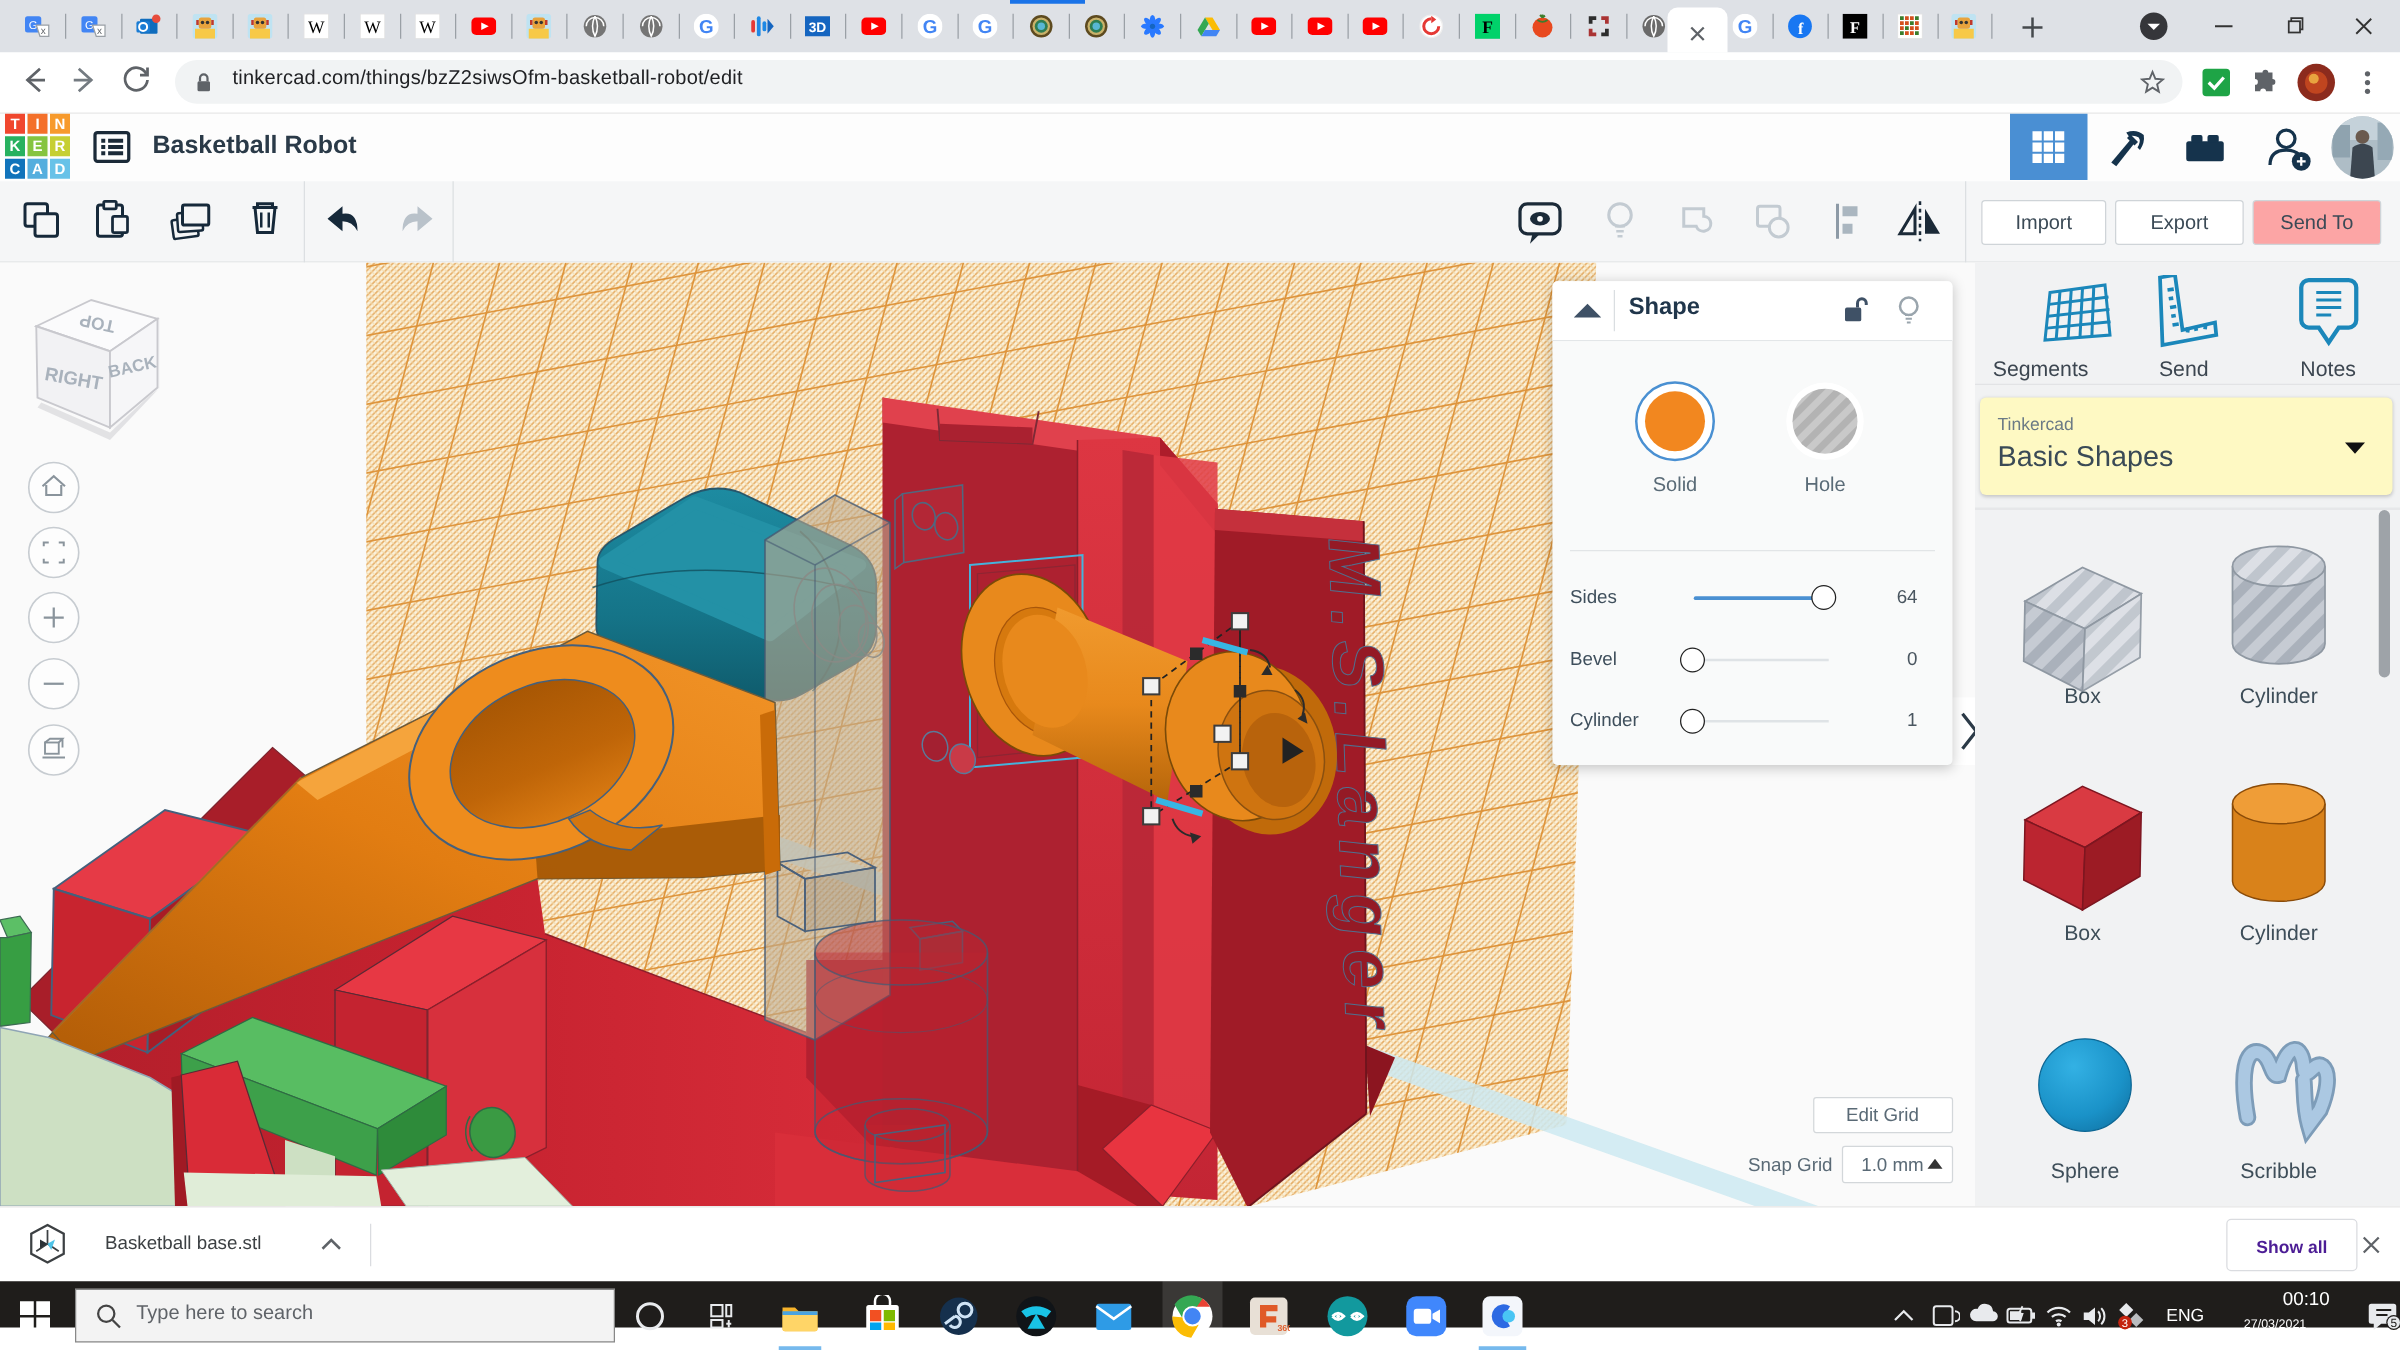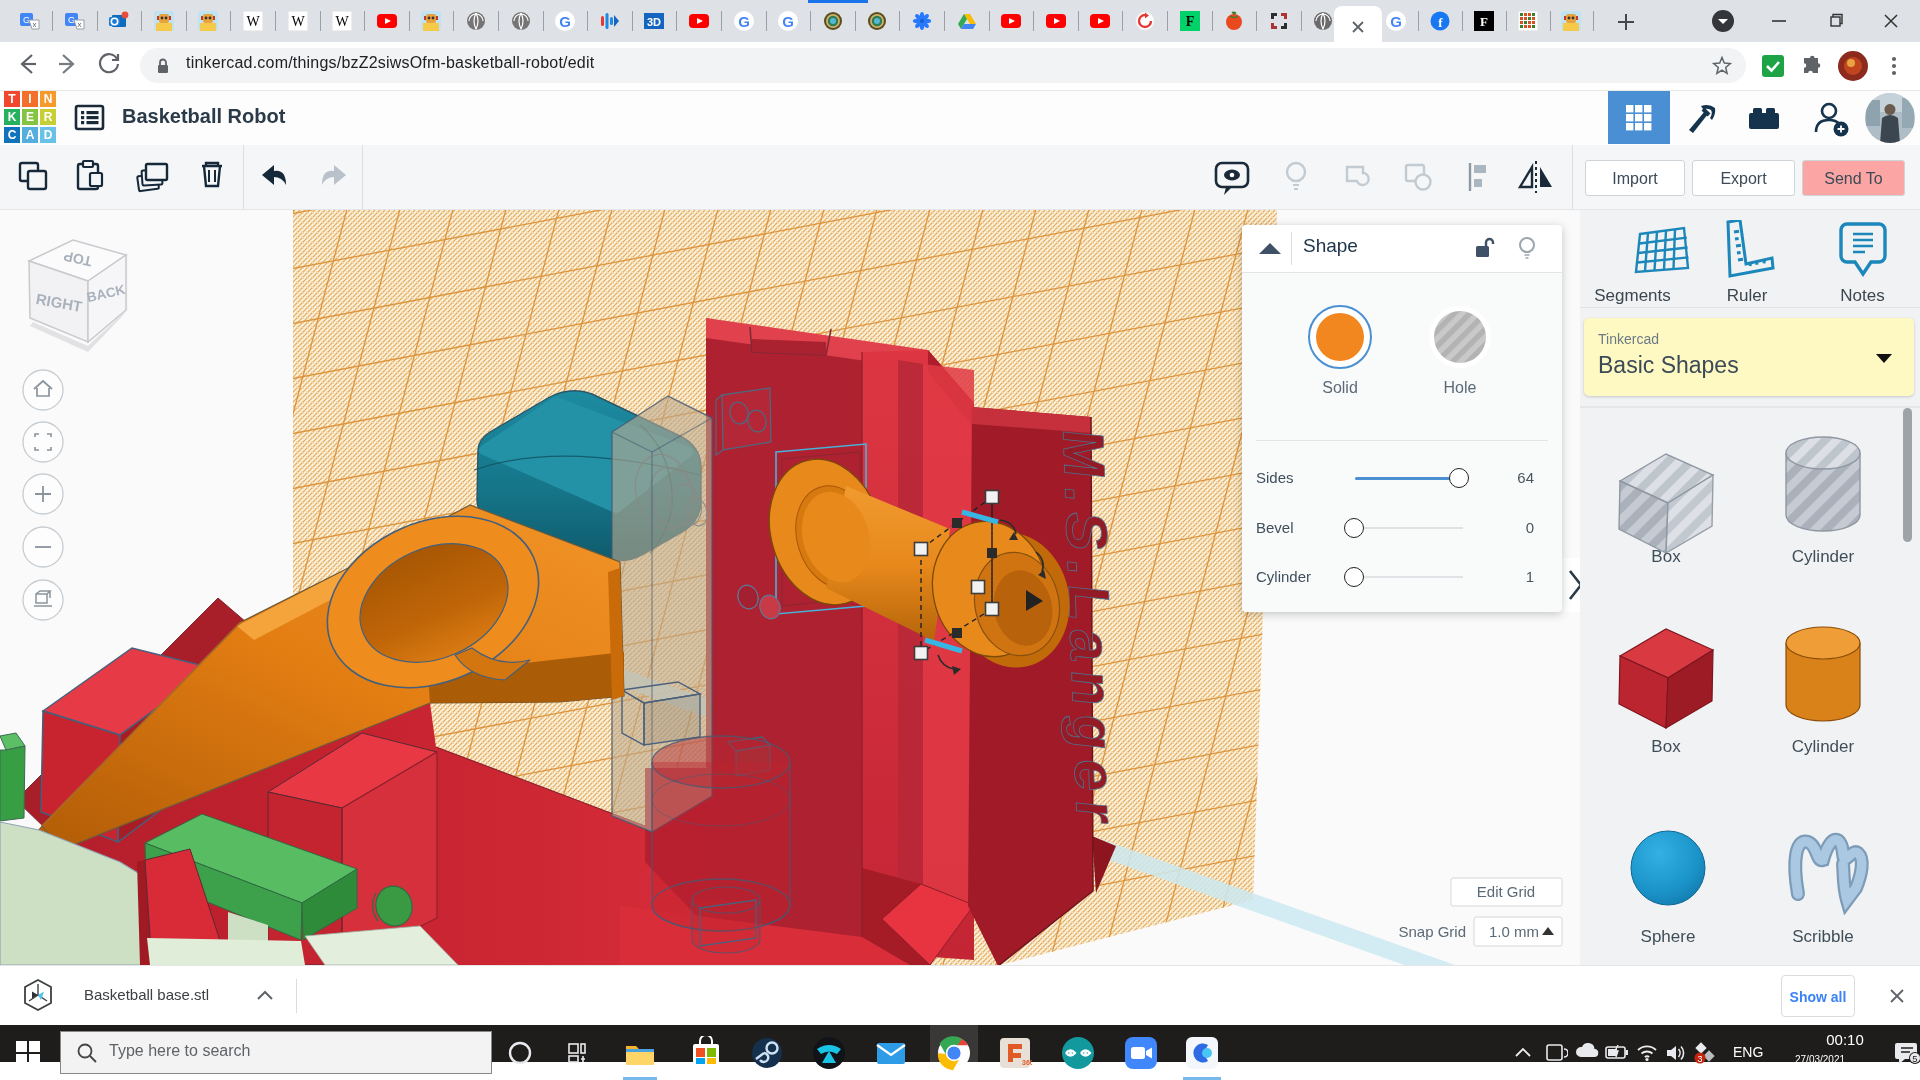--- a/index.html
+++ b/index.html
@@ -711,21 +711,21 @@
       <path d="M1542 935 l6 -8 6 8 Z" fill="#333"></path>
       <path d="M1562 558 h18 a8 8 0 0 1 8 8 v38 a8 8 0 0 1 -8 8 h-18 Z" fill="#fff"></path>
       <path d="M1570,571 L1581,585 L1570,599" fill="none" stroke="#2b3a47" stroke-width="2.6"></path>
     </svg>
     <div id="shapepanel">
       <div id="sphead">
         <svg width="30" height="24" style="position:absolute;left:13px;top:12px">
           <path d="M4 17 L15 6 L26 17 Z" fill="#3f5166"></path>
         </svg>
         <div style="position:absolute;left:49px;top:7px;width:1px;height:33px;background:#dadee1"></div>
-        <div style="position:absolute;left:61px;top:10px;font-size:19px;font-weight:normal;color:#20364b">Shape</div>
+        <div style="position:absolute;left:61px;top:10px;font-size:19px;font-weight:bold;color:#20364b">Shape</div>
         <svg width="26" height="26" style="position:absolute;left:229px;top:10px">
           <rect x="5" y="11" width="13" height="11" rx="1.5" fill="#3f5166"></rect>
           <path d="M15 11 V7.5 a3.5 3.5 0 0 1 7 0 V9" fill="none" stroke="#3f5166" stroke-width="2.4"></path>
         </svg>
         <svg width="26" height="26" style="position:absolute;left:272px;top:9px">
           <circle cx="13" cy="11" r="7" fill="none" stroke="#9aa5ad" stroke-width="2"></circle>
           <path d="M10 18 h6 M10.5 21 h5 M11.5 24 h3" stroke="#9aa5ad" stroke-width="1.6"></path>
         </svg>
       </div>
       <svg width="320" height="200" style="position:absolute;left:0;top:48px">
@@ -768,21 +768,21 @@
         </g>
       </svg>
       <div class="sblbl" style="left:0px;width:105px;top:76px">Segments</div>
       <svg width="56" height="60" style="position:absolute;left:140px;top:10px">
         <g fill="none" stroke="#1b87ba" stroke-width="3">
           <path d="M8 6 L20 4 L26 48 L52 42 L53 52 L10 60 Z" transform="translate(0,-4)"></path>
           <path d="M14 12 l5 -0.7 M15 19 l3.6 -0.5 M16 26 l5 -0.8 M17 33 l3.6 -0.6 M18 40 l5 -0.8"></path>
           <path d="M30 46 l0.5 -4 M37 44.7 l-0.5 -3.6 M44 43.4 l0.5 -3.6"></path>
         </g>
       </svg>
-      <div class="sblbl" style="left:132px;width:70px;top:76px">Ruler</div>
+      <div class="sblbl" style="left:132px;width:70px;top:76px">Send</div>
       <svg width="56" height="62" style="position:absolute;left:255px;top:8px">
         <path d="M12 6 h32 a6 6 0 0 1 6 6 v26 a6 6 0 0 1 -6 6 h-8 l-8 12 -8 -12 h-8 a6 6 0 0 1 -6 -6 V12 a6 6 0 0 1 6 -6 Z" fill="none" stroke="#1b87ba" stroke-width="3.4"></path>
         <path d="M18 16 h20 M18 22 h20 M18 28 h20 M18 34 h12" stroke="#1b87ba" stroke-width="2.4"></path>
       </svg>
       <div class="sblbl" style="left:240px;width:85px;top:76px">Notes</div>
       <div style="position:absolute;left:0;top:97px;width:340px;height:1px;background:#e2e3e5"></div>
       <div style="position:absolute;left:4px;top:108px;width:330px;height:78px;background:#fef9c3;border-radius:5px;box-shadow:0 1px 3px rgba(0,0,0,0.18)">
         <div style="position:absolute;left:14px;top:13px;font-size:14px;color:#6b7a85">Tinkercad</div>
         <div style="position:absolute;left:14px;top:34px;font-size:23px;color:#3a4a56">Basic Shapes</div>
         <svg width="24" height="24" style="position:absolute;right:18px;top:28px">
@@ -844,21 +844,21 @@
       <polygon points="18,2 31,9 31,25 18,32 5,25 5,9" fill="#fff" stroke="#3c4043" stroke-width="1.8"></polygon>
       <path d="M18 17 L18 6 M18 17 L9 23 M18 17 L27 23" stroke="#3c4043" stroke-width="1.4"></path>
       <path d="M18 17 L12 13.5 L12 20.5 Z" fill="#2b3136"></path>
       <path d="M18 17 L24 13.5 L21 22 Z" fill="#4fc3e8"></path>
     </svg>
     <div style="position:absolute;left:84px;top:20px;font-size:15px;color:#3c4043">Basketball base.stl</div>
     <svg width="26" height="26" style="position:absolute;left:252px;top:17px">
       <path d="M6 16 L13 9 L20 16" fill="none" stroke="#5f6368" stroke-width="2"></path>
     </svg>
     <div style="position:absolute;left:296px;top:13px;width:1px;height:34px;background:#dadce0"></div>
-    <div style="position:absolute;left:1781px;top:9px;width:74px;height:42px;border:1px solid #dadce0;border-radius:4px;text-align:center;line-height:42px;font-size:14px;font-weight:bold;color:#3b82f6">Show all</div>
+    <div style="position:absolute;left:1781px;top:9px;width:105px;height:42px;border:1px solid #dadce0;border-radius:4px;text-align:center;line-height:42px;font-size:14px;font-weight:bold;color:#4c1d95">Show all</div>
     <svg width="26" height="26" style="position:absolute;left:1884px;top:17px">
       <path d="M7 7 L19 19 M19 7 L7 19" stroke="#5f6368" stroke-width="1.8"></path>
     </svg>
   </div>
 <div id="taskbar">
     <svg width="26" height="26" style="position:absolute;left:15px;top:15px">
       <rect x="1" y="1" width="11" height="11" fill="#fff"></rect>
       <rect x="14" y="1" width="11" height="11" fill="#fff"></rect>
       <rect x="1" y="14" width="11" height="11" fill="#fff"></rect>
       <rect x="14" y="14" width="11" height="11" fill="#fff"></rect>

